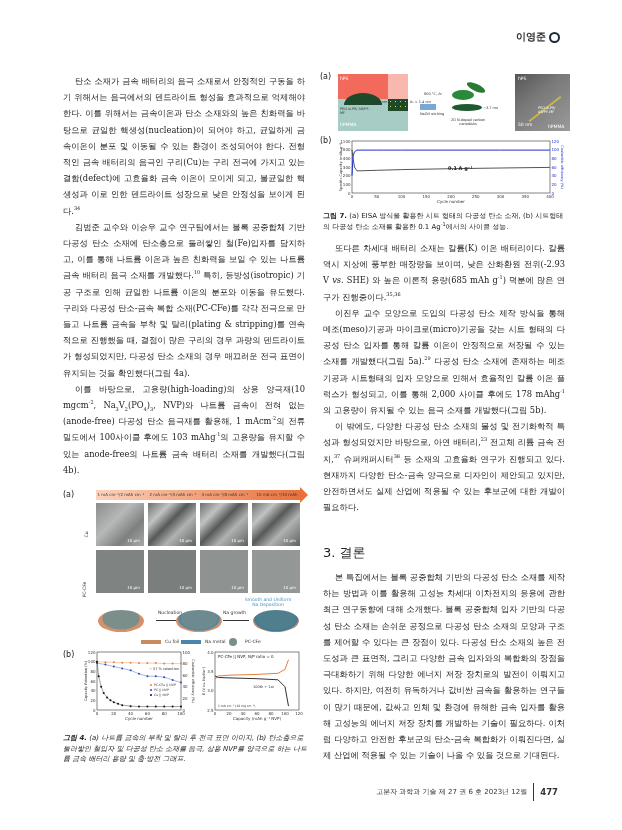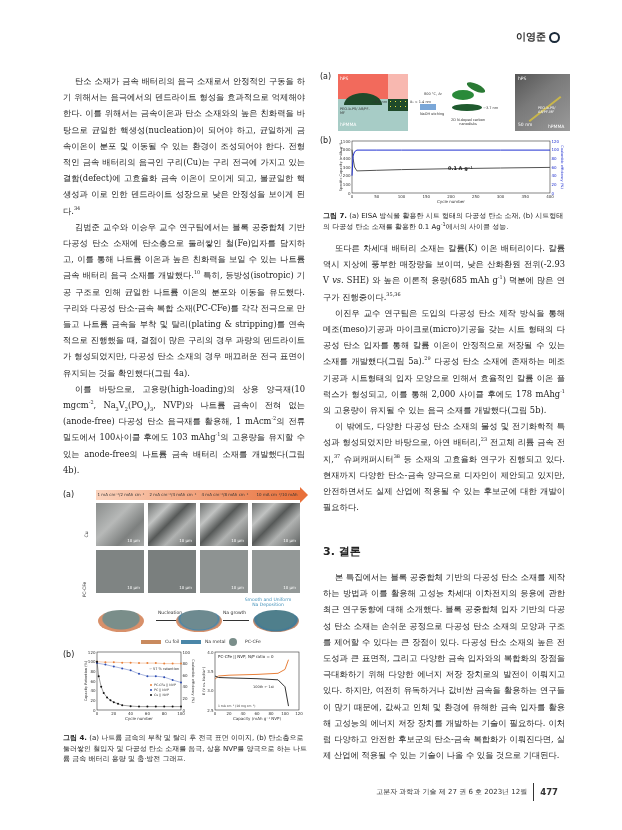--- a/index.html
+++ b/index.html
@@ -9,24 +9,24 @@
             font-size:10px; font-weight:bold; color:#333; display:flex; align-items:center; gap:3px; }
   .author .ring { width:7px; height:7px; border:2px solid #1b2a3a; border-radius:50%; display:inline-block; }
   .col { position:absolute; font-size:8.3px; line-height:16.2px; text-align:justify; }
   .col p { margin:0; text-indent:12px; }
   .col-left { left:63px; top:73px; width:242px; }
   .col-right { left:323px; top:240px; width:242px; }
   sup { font-size:5px; line-height:0; }
   sub { font-size:5px; line-height:0; }
   .caption { position:absolute; font-family:"DejaVu Sans", sans-serif; font-size:7px; line-height:10.5px; color:#222; }
   .caption b { font-weight:bold; }
-  .cap4 { left:63px; top:733px; width:244px; }
+  .cap4 { left:63px; top:733px; width:244px;font-style:italic; }
   .cap5 { left:323px; top:211px; width:244px; }
   .heading { position:absolute; left:323px; top:544px; font-family:"DejaVu Sans", sans-serif;
-             font-size:11px; font-weight:bold; color:#222; }
+             font-size:13px; font-weight:normal; color:#222; }
   .col-right2 { left:323px; top:569px; width:242px; }
   .footer { position:absolute; right:64px; top:783px; font-family:"DejaVu Sans", sans-serif; font-size:7px;
             display:flex; align-items:center; color:#333; }
   .footer .bar { width:1px; height:18px; background:#333; margin:0 6px; }
   .footer .pg { font-weight:bold; font-size:8.5px; }
   .fig { position:absolute; }
   .fig-label { position:absolute; font-family:"DejaVu Sans", sans-serif; font-size:8px; color:#222; }
   .sem { position:absolute; background:linear-gradient(135deg,#8a8d8c,#b7b9b8 40%,#7d807f 70%,#a8aaa9); }
   .sem.rough { background:linear-gradient(135deg,#6e7170,#c1c3c2 25%,#565958 45%,#b0b2b1 65%,#5e6160); }
   .sem .scale { position:absolute; right:4px; bottom:3px; font-family:"DejaVu Sans", sans-serif; font-size:4px; color:#fff; }
@@ -264,21 +264,21 @@
       <text x="110" y="32" font-size="5" fill="#222" font-weight="bold" font-family="DejaVu Sans">0.1 A g⁻¹</text>
     </svg>
 </div>
 
 <div class="caption cap5">
   <b>그림 7.</b> <span>(a) EISA 방식을 활용한 시트 형태의 다공성 탄소 소재, (b) 시트형태의 다공성 탄소 소재를 활용한 0.1 Ag</span><sup>-1</sup><span>에서의 사이클 성능.</span>
 </div>
 
 <div class="col col-right">
   <p><span>또다른 차세대 배터리 소재는 칼륨(K) 이온 배터리이다. 칼륨 역시 지상에 풍부한 매장량을 보이며, 낮은 산화환원 전위(-2.93 V </span><i>vs.</i><span> SHE) 와 높은 이론적 용량(685 mAh g</span><sup>-1</sup><span>) 덕분에 많은 연구가 진행중이다.</span><sup>35,36</sup></p>
-  <p><span>이진우 교수 연구팀은 도입의 다공성 탄소 제작 방식을 통해 메조(meso)기공과 마이크로(micro)기공을 갖는 시트 형태의 다공성 탄소 입자를 통해 칼륨 이온이 안정적으로 저장될 수 있는 소재를 개발했다(그림 5a).</span><sup>29</sup><span> 다공성 탄소 소재에 존재하는 메조기공과 시트형태의 입자 모양으로 인해서 효율적인 칼륨 이온 플럭스가 형성되고, 이를 통해 2,000 사이클 후에도 178 mAhg</span><sup>-1</sup><span>의 고용량이 유지될 수 있는 음극 소재를 개발했다(그림 5b).</span></p>
+  <p><span>이진우 교수 모양으로 도입의 다공성 탄소 제작 방식을 통해 메조(meso)기공과 마이크로(micro)기공을 갖는 시트 형태의 다공성 탄소 입자를 통해 칼륨 이온이 안정적으로 저장될 수 있는 소재를 개발했다(그림 5a).</span><sup>29</sup><span> 다공성 탄소 소재에 존재하는 메조기공과 시트형태의 입자 모양으로 인해서 효율적인 칼륨 이온 플럭스가 형성되고, 이를 통해 2,000 사이클 후에도 178 mAhg</span><sup>-1</sup><span>의 고용량이 유지될 수 있는 음극 소재를 개발했다(그림 5b).</span></p>
   <p><span>이 밖에도, 다양한 다공성 탄소 소재의 물성 및 전기화학적 특성과 형성되었지만 바탕으로, 아연 배터리,</span><sup>23</sup><span> 전고체 리튬 금속 전지,</span><sup>37</sup><span> 슈퍼캐퍼시터</span><sup>38</sup><span> 등 소재의 고효율화 연구가 진행되고 있다. 현재까지 다양한 탄소-금속 양극으로 디자인이 제안되고 있지만, 안전하면서도 실제 산업에 적용될 수 있는 후보군에 대한 개발이 필요하다.</span></p>
 </div>
 
 <div class="heading">3. 결론</div>
 
 <div class="col col-right2">
   <p>본 특집에서는 블록 공중합체 기반의 다공성 탄소 소재를 제작하는 방법과 이를 활용해 고성능 차세대 이차전지의 응용에 관한 최근 연구동향에 대해 소개했다. 블록 공중합체 입자 기반의 다공성 탄소 소재는 손쉬운 공정으로 다공성 탄소 소재의 모양과 구조를 제어할 수 있다는 큰 장점이 있다. 다공성 탄소 소재의 높은 전도성과 큰 표면적, 그리고 다양한 금속 입자와의 복합화의 장점을 극대화하기 위해 다양한 에너지 저장 장치로의 발전이 이뤄지고 있다. 하지만, 여전히 유독하거나 값비싼 금속을 활용하는 연구들이 많기 때문에, 값싸고 인체 및 환경에 유해한 금속 입자를 활용해 고성능의 에너지 저장 장치를 개발하는 기술이 필요하다. 이처럼 다양하고 안전한 후보군의 탄소-금속 복합화가 이뤄진다면, 실제 산업에 적용될 수 있는 기술이 나올 수 있을 것으로 기대된다.</p>
 </div>
 
 <div class="footer">

